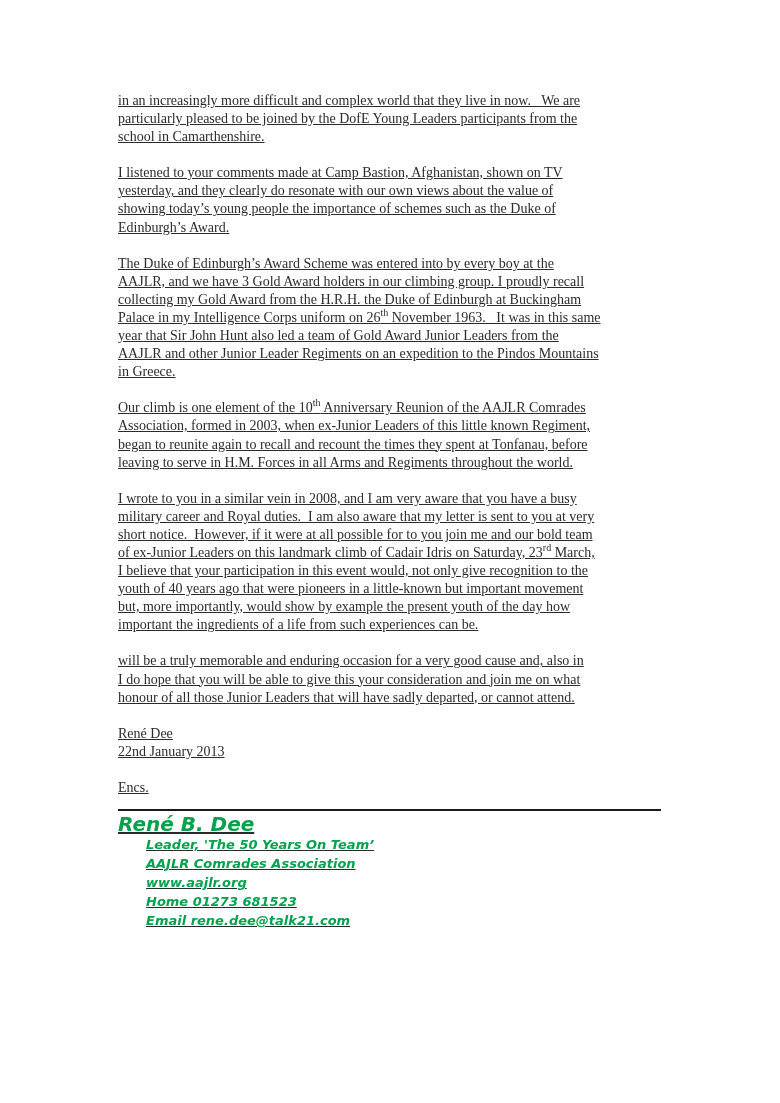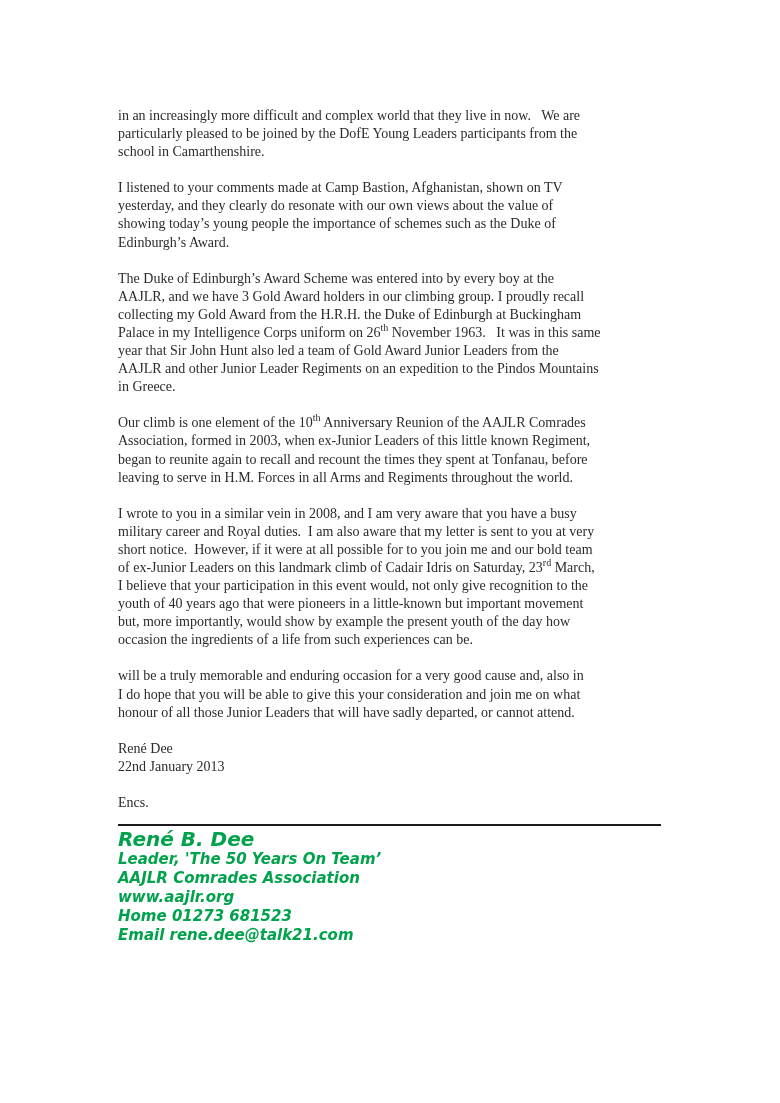--- a/index.html
+++ b/index.html
@@ -12,22 +12,23 @@
     width: 780px;
     height: 1103px;
     background: #ffffff;
     overflow: hidden;
     font-family: "Liberation Serif", serif;
     color: #2b2b2b;
   }
   .content {
     position: absolute;
     left: 118px;
-    top: 107px;
+    top: 92px;
     width: 548px;
+    text-decoration: underline;
   }
   .paragraph {
     margin: 0 0 18px 0;
   }
   .line {
     white-space: pre;
     font-size: 14px;
     line-height: 18.1px;
   }
   .line sup {
@@ -53,23 +54,24 @@
   .sig-block {
     font-family: "DejaVu Sans", sans-serif;
     font-style: italic;
     font-weight: bold;
   }
   .sig-name {
     font-size: 20px;
     line-height: 21px;
   }
   .sig-line {
-    font-size: 15px;
+    font-size: 13px;
     line-height: 19px;
     white-space: pre;
+    margin-left: 28px;
   }
 </style>
 </head>
 <body>
 
 <div class="page" style="color: rgb(43, 43, 43);">
   <div class="content">
 
     <div>
         <div class="paragraph">
@@ -99,21 +101,21 @@
           <div class="line"><span>leaving to serve in H.M. Forces in all Arms and Regiments throughout the world.</span></div>
         </div>
         <div class="paragraph">
           <div class="line"><span>I wrote to you in a similar vein in 2008, and I am very aware that you have a busy</span></div>
           <div class="line"><span>military career and Royal duties.  I am also aware that my letter is sent to you at very</span></div>
           <div class="line"><span>short notice.  However, if it were at all possible for to you join me and our bold team</span></div>
           <div class="line"><span>of ex-Junior Leaders on this landmark climb of Cadair Idris on Saturday, 23</span><sup>rd</sup><span> March,</span></div>
           <div class="line"><span>I believe that your participation in this event would, not only give recognition to the</span></div>
           <div class="line"><span>youth of 40 years ago that were pioneers in a little-known but important movement</span></div>
           <div class="line"><span>but, more importantly, would show by example the present youth of the day how</span></div>
-          <div class="line"><span>occasion the ingredients of a life from such experiences can be.</span></div>
+          <div class="line"><span>important the ingredients of a life from such experiences can be.</span></div>
         </div>
         <div class="paragraph">
           <div class="line"><span>will be a truly memorable and enduring occasion for a very good cause and, also in</span></div>
           <div class="line"><span>I do hope that you will be able to give this your consideration and join me on what</span></div>
           <div class="line"><span>honour of all those Junior Leaders that will have sadly departed, or cannot attend.</span></div>
         </div>
       </div>
 
 
     <div class="signoff-block">

